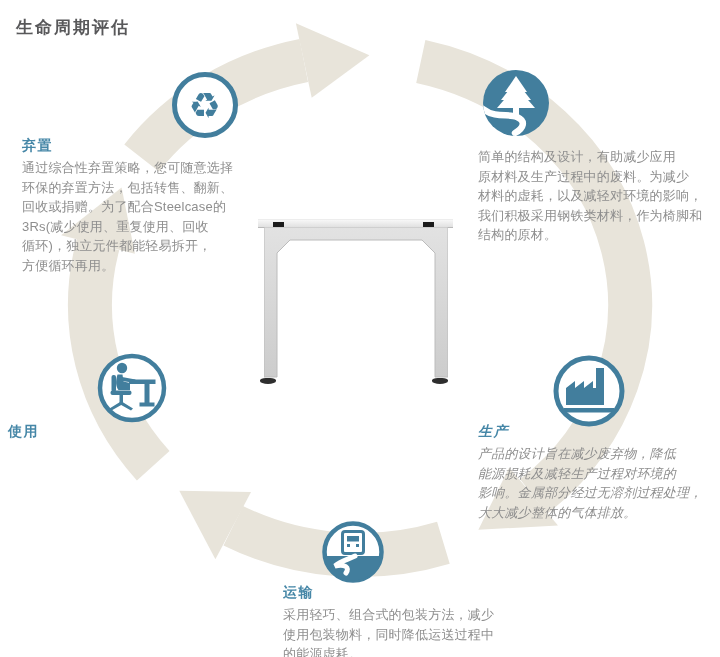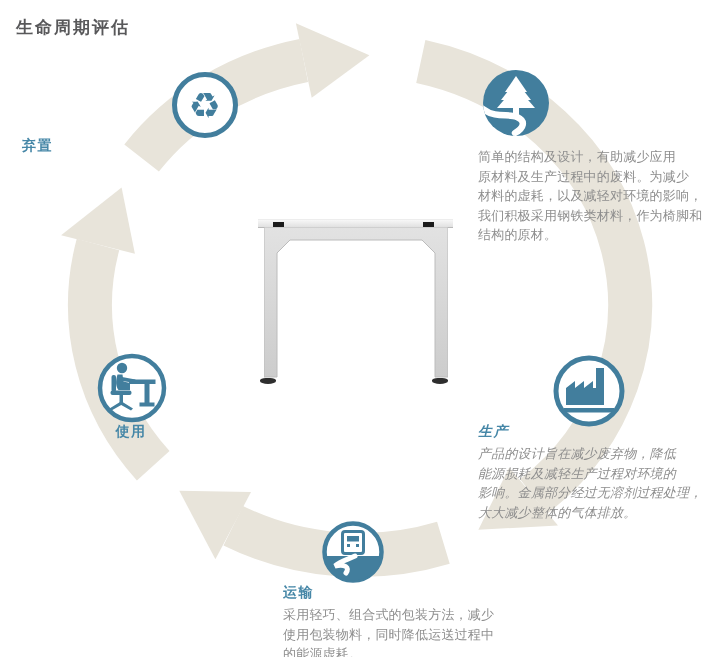--- a/index.html
+++ b/index.html
@@ -16,21 +16,21 @@
   .stage{position:absolute;z-index:3;}
   .stage-heading{
     font-size:14px;font-weight:bold;color:#4687a7;letter-spacing:1.5px;margin:0 0 3px 0;
   }
   .stage-body{
     font-size:13px;line-height:19.5px;color:#8e8e8e;white-space:pre-line;letter-spacing:0.2px;
   }
   #stage-disposal{left:22px;top:137px;width:246px;}
   #stage-materials{left:478px;top:147px;width:242px;}
   #stage-production{left:478px;top:423px;width:242px;font-style:italic;}
-  #stage-use{left:8px;top:423px;width:246px;text-align:center;}
+  #stage-use{left:8px;top:423px;width:246px;}
   #stage-transport{left:283px;top:584px;width:262px;}
   .product{position:absolute;left:256px;top:217px;width:200px;height:172px;z-index:2;}
   .table-top{
     position:absolute;left:2px;top:2px;width:195px;height:7px;
     background:linear-gradient(to bottom,#f7f7f7,#e1e1e1);
     border-bottom:1px solid #b9b9b9;border-top:1px solid #ededed;
   }
   .table-clip{position:absolute;width:11px;height:5px;top:5px;background:#1b1b1b;}
   .table-clip.left{left:17px;}
   .table-clip.right{left:167px;}
@@ -137,20 +137,26 @@
       </linearGradient>
     </defs>
     <path d="M0 0 H184 V150 H171 V26 L158 13 H26 L13 26 V150 H0 Z" fill="url(#frameg)" stroke="#bcbcbc" stroke-width="1"></path>
   </svg>
   <div class="table-foot left"></div>
   <div class="table-foot right"></div>
 </div>
 
 <div class="stage" id="stage-disposal">
   <div class="stage-heading">弃置</div>
+  <div class="stage-body">通过综合性弃置策略，您可随意选择
+环保的弃置方法，包括转售、翻新、
+回收或捐赠。为了配合Steelcase的
+3Rs(减少使用、重复使用、回收
+循环)，独立元件都能轻易拆开，
+方便循环再用。</div>
 </div>
 
 <div class="stage" id="stage-materials">
   <div class="stage-body">简单的结构及设计，有助减少应用
 原材料及生产过程中的废料。为减少
 材料的虚耗，以及减轻对环境的影响，
 我们积极采用钢铁类材料，作为椅脚和
 结构的原材。</div>
 </div>
 

